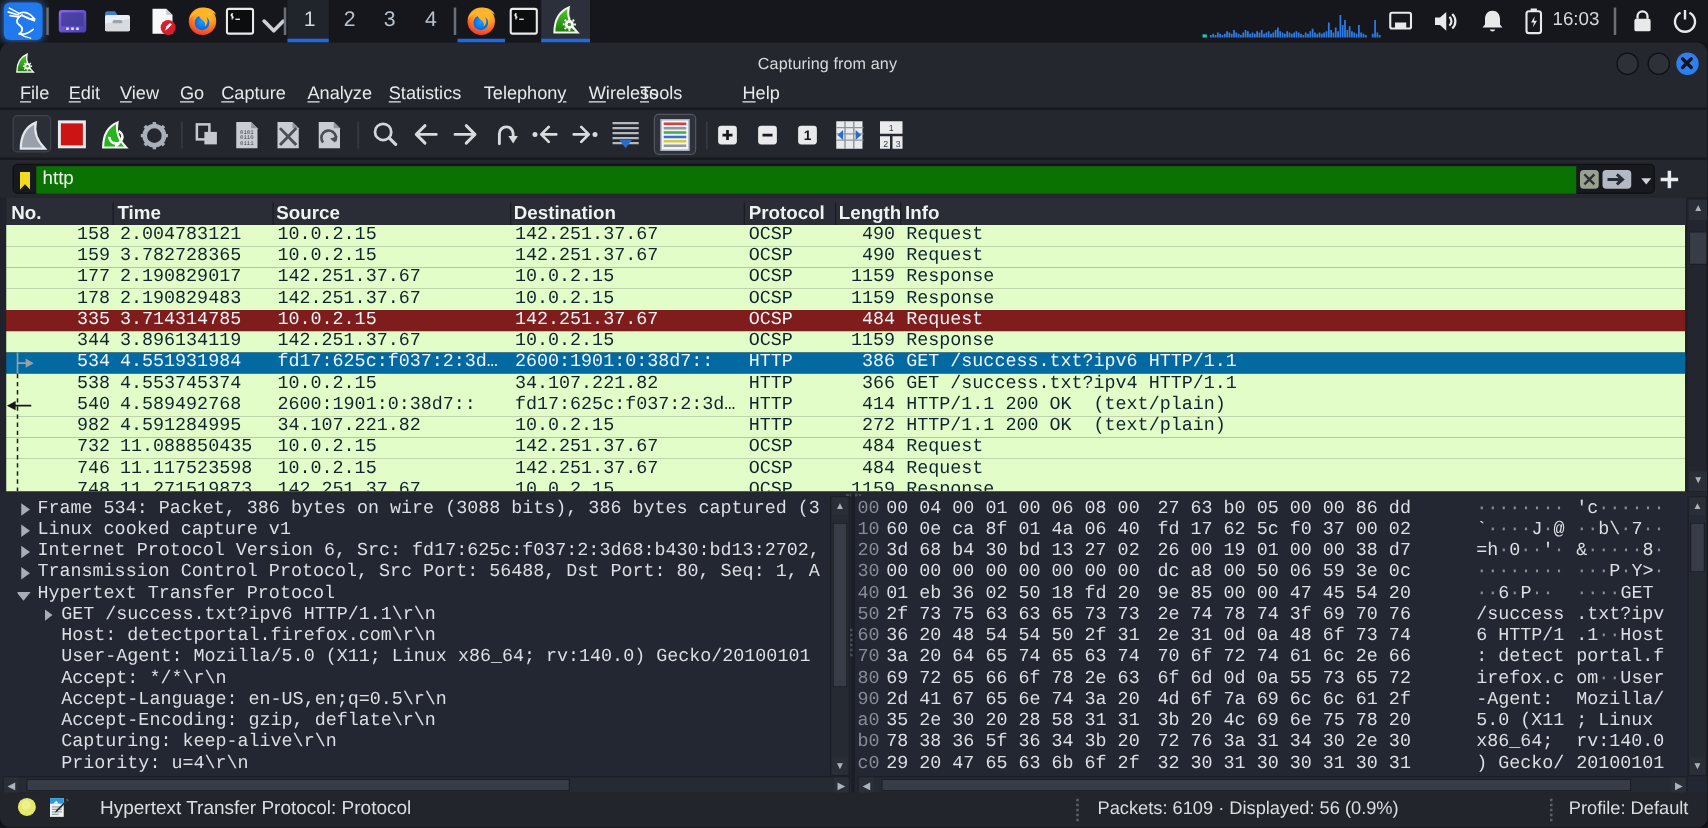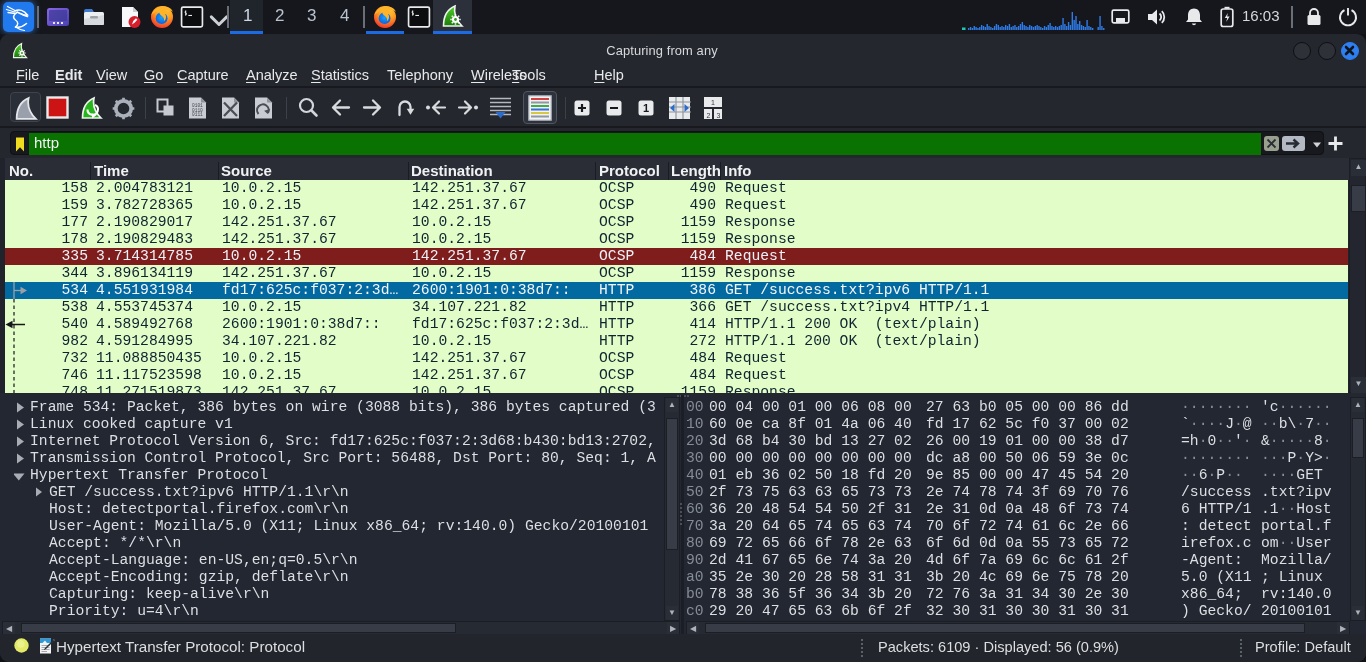--- a/index.html
+++ b/index.html
@@ -322,21 +322,21 @@
     <div class="tbtn" style="left:1293px;"></div>
     <div class="tbtn" style="left:1318px;"></div>
     <div class="tbtn" style="left:1341px;background:#2d7ff2;border-color:#2d7ff2;">
       <svg width="15" height="15" viewBox="0 0 15 15" style="margin:0px 0 0 0px;display:block;">
         <path d="M4 4 L11 11 M11 4 L4 11" stroke="#10151c" stroke-width="2.6" stroke-linecap="round"></path>
       </svg>
     </div>
   </div>
   <div class="abs" id="menubar">
     <span style="left:16px;"><u>F</u>ile</span>
-    <span style="left:55px;font-weight:bold;"><u>E</u>dit</span>
+    <span style="left:55px;"><u>E</u>dit</span>
     <span style="left:96px;"><u>V</u>iew</span>
     <span style="left:144px;"><u>G</u>o</span>
     <span style="left:177px;"><u>C</u>apture</span>
     <span style="left:246px;"><u>A</u>nalyze</span>
     <span style="left:311px;"><u>S</u>tatistics</span>
     <span style="left:387px;">Telephon<u>y</u></span>
     <span style="left:471px;"><u>W</u>ireless</span>
     <span style="left:512px;"><u>T</u>ools</span>
     <span style="left:594px;"><u>H</u>elp</span>
   </div>
@@ -622,19 +622,19 @@
       <path d="M3.5 5 l2.5 -2.5 l2 2.5 Z" fill="#e8f4fb"></path>
       <g stroke="#9aa0a6" stroke-width="0.9">
           <line x1="2.5" y1="7.5" x2="10.5" y2="7.5"></line>
           <line x1="2.5" y1="9.5" x2="10.5" y2="9.5"></line>
           <line x1="2.5" y1="11.5" x2="10.5" y2="11.5"></line>
           <line x1="2.5" y1="13.5" x2="8" y2="13.5"></line>
         </g>
       <path d="M14.5 1.5 l1 1 L7 11 l-2.2 1.2 L6 10 Z" fill="#2b2f35"></path>
       <path d="M14.2 1.2 l1.6 1.6" stroke="#565b62" stroke-width="1.4"></path>
     </svg>
-    <div class="abs" style="left:56px;top:4px;font-size:15.2px;">Hypertext Transfer Protocol: Protocol</div>
+    <div class="abs" style="left:80px;top:4px;font-size:15.2px;">Hypertext Transfer Protocol: Protocol</div>
     <div class="abs" style="left:861px;top:5px;width:2px;height:18px;border-left:2px dotted #5c6168;"></div>
     <div class="abs" style="left:878px;top:5px;">Packets: 6109 · Displayed: 56 (0.9%)</div>
     <div class="abs" style="left:1240px;top:5px;width:2px;height:18px;border-left:2px dotted #5c6168;"></div>
     <div class="abs" style="left:1255px;top:5px;">Profile: Default</div>
   </div>
 </div>
 
 </body></html>

